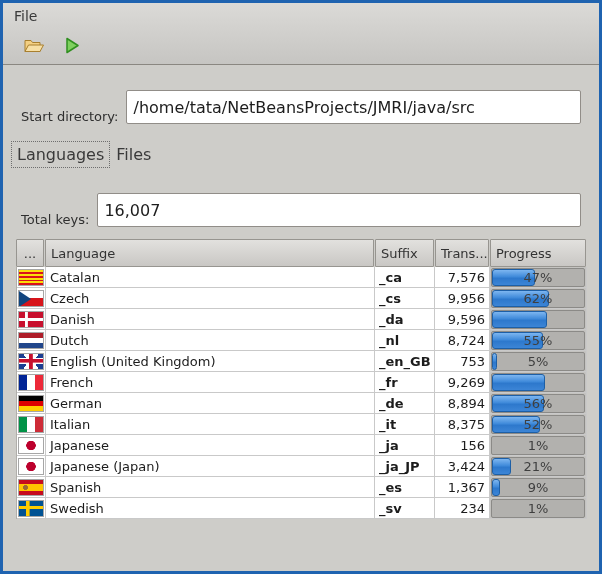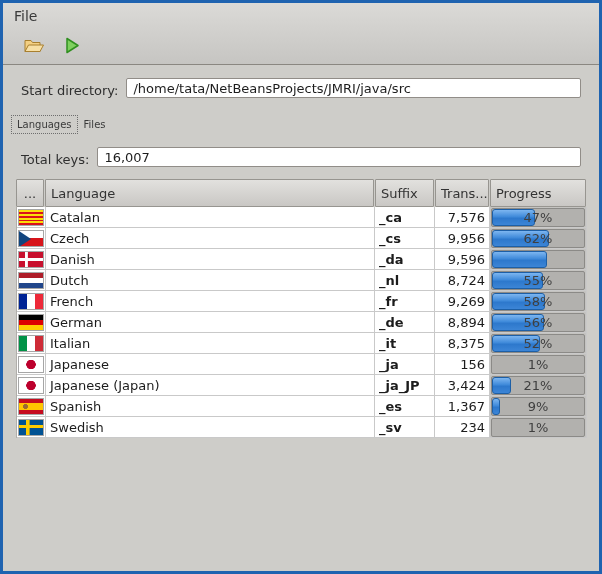--- a/index.html
+++ b/index.html
@@ -17,24 +17,24 @@
   
   .menubar { height:26px; flex:0 0 26px; background:linear-gradient(#dbdad7,#d2d1ce); display:flex; align-items:center; }
   .menu-item { font-size:14px; color:#3a3a3a; padding:3px 11px; }
   .toolbar { height:36px; flex:0 0 36px; background:linear-gradient(#d2d1ce,#c6c5c2); border-bottom:1px solid #8a8781; display:flex; align-items:center; gap:12px; padding-left:18px; }
   .tool-btn { width:26px; height:26px; border:none; background:transparent; display:flex; align-items:center; justify-content:center; }
 
   
   .content { flex:1; padding:0 0; }
   .field-row { display:flex; align-items:flex-end; margin:13px 18px 0 18px; }
   .field-row label { font-size:13px; color:#2f2f2f; margin-right:8px; white-space:nowrap; }
-  .field-row input { flex:1; height:20px; border:1px solid #918d88; border-radius:2px; background:#fff; font-family:inherit; font-size:13px; color:#1d1d1d; padding:0 6px; }
+  .field-row input { flex:1; height:34px; border:1px solid #918d88; border-radius:2px; background:#fff; font-family:inherit; font-size:16px; color:#1d1d1d; padding:0 6px;margin-top:12px; }
 
   .tabs { margin:17px 0 0 8px; display:flex; align-items:center; }
-  .tab { font-size:10px; color:#3a3a3a; padding:3px 5px; border:1px dotted transparent; }
+  .tab { font-size:16px; color:#3a3a3a; padding:3px 5px; border:1px dotted transparent; }
   .tab.selected { border-color:#6e6e6e; }
 
   
   .table { margin:12px 12px 0 13px; font-size:13px; }
   .grid-cols { display:grid; grid-template-columns:29px 1fr 60px 55px 97px; }
   .thead .th { height:28px; margin-right:1px; border:1px solid #979590; border-radius:1px; background:linear-gradient(#e2e1de,#c9c7c4); color:#333; display:flex; align-items:center; padding-left:5px; }
   .thead .th.center { justify-content:center; padding-left:0; }
   .tbody { border-left:1px solid #b0aeaa; }
   .tr { height:21px; }
   .td { background:#fff; border-right:1px solid #c9c9c9; border-bottom:1px solid #c9c9c9; display:flex; align-items:center; overflow:hidden; color:#1c1c1c; }
@@ -174,29 +174,42 @@
     <div class="td td-trans">8,724</div>
     <div class="td td-progress">
       <div class="trough">
         <div class="fill" style="width: 55%;"></div>
         <span class="plabel">55%</span>
       </div>
     </div>
   </div>
           <div class="tr grid-cols">
     <div class="td td-flag">
+      <span class="flag" data-flag="uk"></span>
+    </div>
+    <div class="td td-lang">English (United Kingdom)</div>
+    <div class="td td-suffix">_en_GB</div>
+    <div class="td td-trans">753</div>
+    <div class="td td-progress">
+      <div class="trough">
+        <div class="fill" style="width: 5%;"></div>
+        <span class="plabel">5%</span>
+      </div>
+    </div>
+  </div>
+          <div class="tr grid-cols">
+    <div class="td td-flag">
       <span class="flag" data-flag="french"></span>
     </div>
     <div class="td td-lang">French</div>
     <div class="td td-suffix">_fr</div>
     <div class="td td-trans">9,269</div>
     <div class="td td-progress">
       <div class="trough">
         <div class="fill" style="width: 58%;"></div>
-        <span class="plabel">58%</span>
       </div>
     </div>
   </div>
           <div class="tr grid-cols">
     <div class="td td-flag">
       <span class="flag" data-flag="german"></span>
     </div>
     <div class="td td-lang">German</div>
     <div class="td td-suffix">_de</div>
     <div class="td td-trans">8,894</div>

